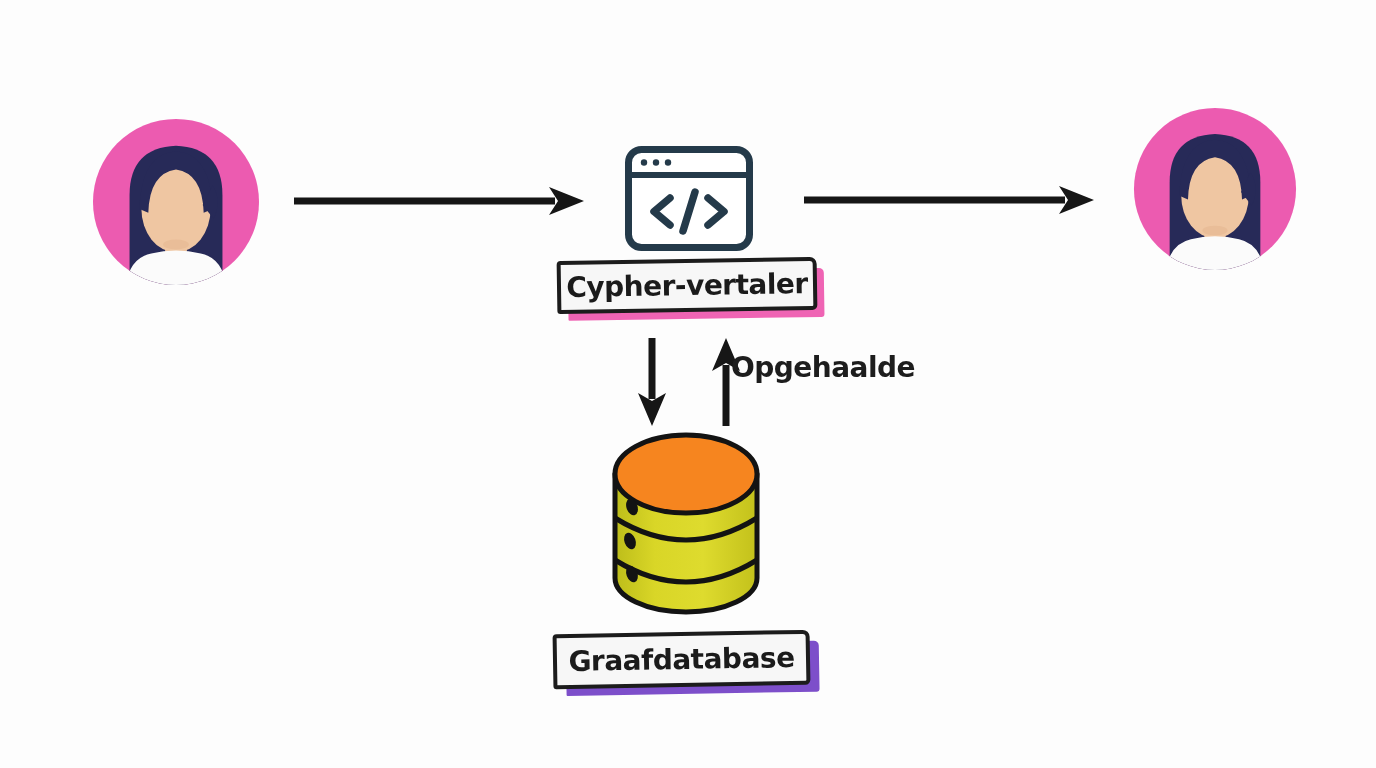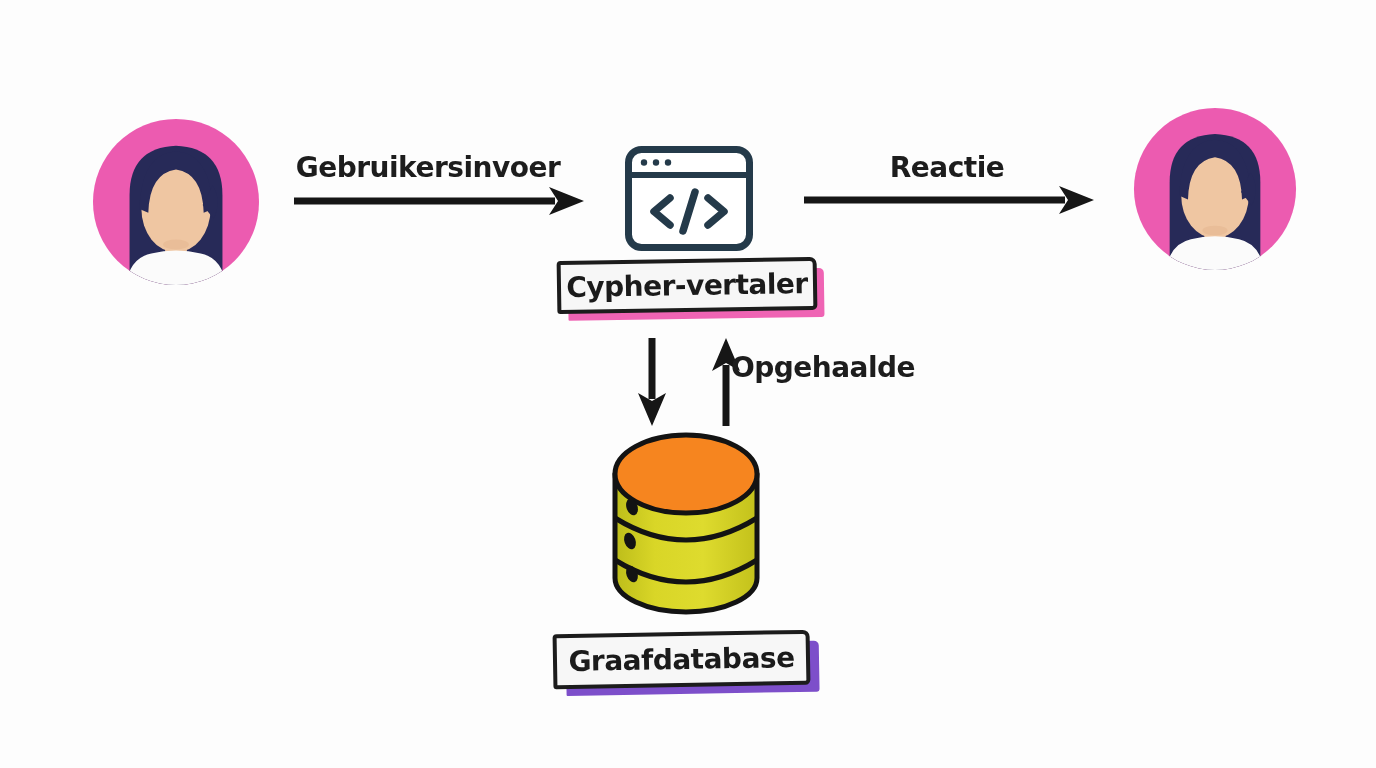--- a/index.html
+++ b/index.html
@@ -69,21 +69,20 @@
       <path d="M38,175 L38,78 Q38,30 85,28 Q132,30 132,78 L132,175 Z" fill="#272a58"></path>
       <ellipse cx="85" cy="92" rx="35" ry="44" fill="#efc6a2"></ellipse>
       <path d="M48,92 Q50,36 85,34 Q120,36 122,92 L113,96 Q112,56 85,52 Q58,56 57,96 Z" fill="#272a58"></path>
       <path d="M122,68 Q132,84 123,102 L112,88 Z" fill="#272a58"></path>
       <rect x="74" y="124" width="22" height="18" fill="#efc6a2"></rect>
       <ellipse cx="85" cy="128" rx="13" ry="5" fill="#e9bd98"></ellipse>
       <path d="M34,172 Q37,142 60,137 Q72,134 85,134 Q98,134 110,137 Q133,142 136,172 Z" fill="#fbfbfb"></path>
     </g>
   </svg>
 
-  <div class="abs flow-label" style="left:283px; top:151px; width:290px;">Gebruikersinvoer</div>
   <svg class="abs" style="left:293px; top:186px;" width="292" height="30" viewBox="0 0 292 30">
     <line x1="1" y1="15" x2="262" y2="15" stroke="#161616" stroke-width="7"></line>
     <polygon points="256,1 291,15 256,29 265,15" fill="#161616"></polygon>
   </svg>
 
   <svg class="abs" style="left:624px; top:145px;" width="130" height="107" viewBox="0 0 130 107">
     <rect x="4.5" y="4.5" width="121" height="98" rx="13" fill="#ffffff" stroke="#243a4a" stroke-width="7"></rect>
     <line x1="5" y1="30" x2="125" y2="30" stroke="#243a4a" stroke-width="6"></line>
     <circle cx="20" cy="17.5" r="3.2" fill="#243a4a"></circle>
     <circle cx="32" cy="17.5" r="3.2" fill="#243a4a"></circle>
@@ -92,21 +91,20 @@
       <path d="M46,53 L30,66.5 L46,80"></path>
       <path d="M84,53 L100,66.5 L84,80"></path>
       <path d="M71,47 L59,86"></path>
     </g>
   </svg>
 
   <div class="abs label-box translator-box">
     <span>Cypher-vertaler</span>
   </div>
 
-  <div class="abs flow-label" style="left:802px; top:151px; width:290px;">Reactie</div>
   <svg class="abs" style="left:803px; top:185px;" width="292" height="30" viewBox="0 0 292 30">
     <line x1="1" y1="15" x2="262" y2="15" stroke="#161616" stroke-width="7"></line>
     <polygon points="256,1 291,15 256,29 265,15" fill="#161616"></polygon>
   </svg>
 
   <svg class="abs" style="left:1133px; top:107px;" width="164" height="164" viewBox="0 0 170 170">
     <defs>
       <clipPath id="avcR">
           <circle cx="85" cy="85" r="84"></circle>
         </clipPath>

